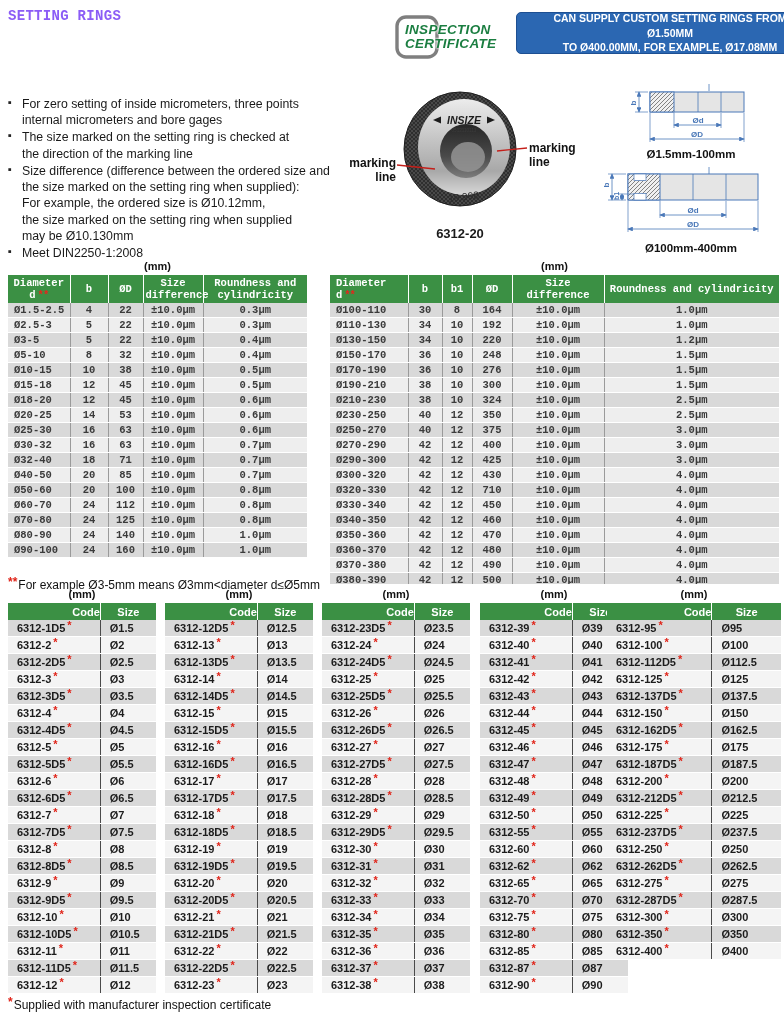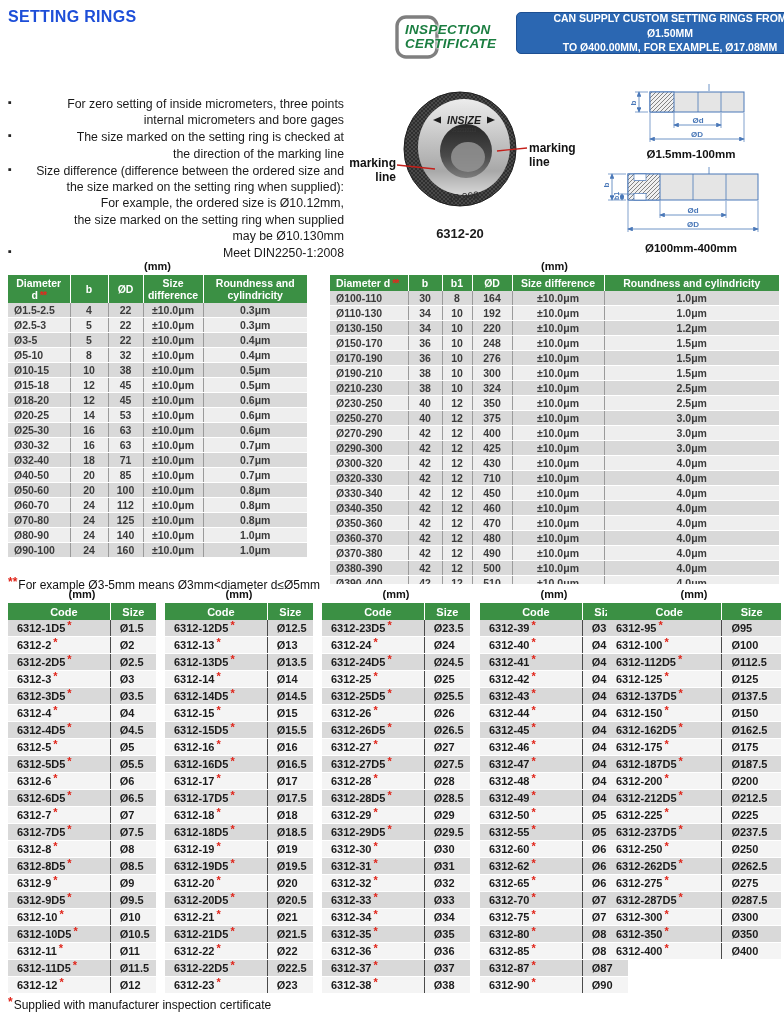--- a/index.html
+++ b/index.html
@@ -1,30 +1,30 @@
 <!DOCTYPE html>
 <html><head>
 <meta charset="utf-8">
 <style>
   html,body{margin:0;padding:0;background:#fff;}
   .page{position:relative;width:784px;height:1028px;background:#fff;overflow:hidden;
         font-family:"Liberation Sans",sans-serif;color:#1a1a1a;}
   
-  .title{position:absolute;left:8px;top:8px;font-size:16px;font-weight:bold;letter-spacing:.3px;color:#1d4ed8;}
+  .title{position:absolute;left:8px;top:8px;font-size:14px;font-weight:bold;letter-spacing:.3px;color:#8b5cf6;font-family:Liberation Mono, monospace;}
   .cert-badge{position:absolute;left:392px;top:13px;width:118px;height:48px;}
   .cert-badge svg{position:absolute;left:0;top:0;}
   .cert-text{position:absolute;left:13px;top:10px;font-style:italic;font-weight:bold;font-size:13.5px;
              line-height:1.06;color:#1b7e41;letter-spacing:.3px;
              text-shadow:0 0 2px #fff,0 0 2px #fff,0 0 3px #fff;}
   .banner{position:absolute;left:516px;top:12px;width:258px;height:40px;background:#2b67b2;border:1px solid #1d4f92;
           border-radius:5px;color:#fff;font-weight:bold;font-size:10.5px;line-height:1.4;display:flex;
           align-items:center;justify-content:center;text-align:center;white-space:pre-line;padding-left:24px;}
   
   .features{position:absolute;left:8px;top:96px;width:336px;font-size:12.3px;}
-  .features ul{margin:0;padding:0;list-style:none;text-align:right;}
+  .features ul{margin:0;padding:0;list-style:none;}
   .features li{position:relative;padding-left:14px;margin-bottom:1px;line-height:1.32;white-space:pre-line;}
   .features li::before{content:"▪";position:absolute;left:0;top:-1px;font-size:11px;color:#222;}
   
   .ring-wrap{position:absolute;left:330px;top:85px;width:260px;height:166px;}
   .ring-wrap svg{position:absolute;left:0;top:0;}
   .ml{position:absolute;font-size:12px;font-weight:bold;color:#111;}
   .ml-left{left:2px;top:71px;width:64px;text-align:right;}
   .ml-right{left:199px;top:56px;width:60px;text-align:left;}
   .ring-caption{position:absolute;left:65px;top:141px;width:130px;text-align:center;font-weight:bold;font-size:13px;}
   
@@ -33,21 +33,21 @@
   .cap1{position:absolute;top:66px;}
   .cap2{position:absolute;top:160px;}
   .dsvg1{position:absolute;top:0;}
   .dsvg2{position:absolute;top:84px;}
   
   .unit{font-weight:bold;font-size:11px;color:#111;text-align:center;}
   .unit-s{position:absolute;left:8px;top:260px;width:299px;}
   .unit-l{position:absolute;left:330px;top:260px;width:449px;}
   
   table{border-collapse:collapse;table-layout:fixed;}
-  .spec{width:100%;}
+  .spec{width:100%;font-family:Liberation Mono, monospace;}
   .spec th{background:#3b9044;color:#fff;font-size:10.5px;font-weight:bold;line-height:1.15;
            padding:2px;border-right:1px solid #fff;vertical-align:middle;}
   .spec th:last-child{border-right:none;}
   .spec td{font-size:10.5px;font-weight:bold;color:#3b3b3b;line-height:12px;padding:1px 2px;
            text-align:center;border-right:1px solid #9a9a9a;border-bottom:1px solid #fff;}
   .spec td:last-child{border-right:none;}
   .spec tbody tr:nth-child(odd) td{background:#d9d9d9;}
   .spec tbody tr:nth-child(even) td{background:#eeeeee;}
   .spec td:first-child{text-align:left;padding-left:6px;}
   .spec1-wrap{position:absolute;left:8px;top:275px;width:299px;}
@@ -57,21 +57,21 @@
   
   .size-note{position:absolute;left:8px;top:566px;font-size:12px;color:#111;margin-top:12px;}
   .cert-note{position:absolute;left:8px;top:998px;font-size:12px;color:#111;}
   .note-mark{color:#e02318;font-weight:bold;font-size:12px;position:relative;top:-3px;margin-right:1px;}
   
   .ct{position:absolute;top:588px;width:148px;}
   .ct1{left:8px;} .ct2{left:165px;} .ct3{left:322px;} .ct4{left:480px;} .ct5{left:607px;width:174px;}
   .ct .unit{height:14px;margin-bottom:1px;}
   .ct table{width:100%;}
   .ct th{background:#3b9044;color:#fff;font-size:11px;font-weight:bold;padding:2.5px 0;border-right:1px solid #fff;}
-  .ct th:first-child{text-align:center;padding-left:10px;width:62%;}
+  .ct th:first-child{text-align:right;width:62%;}
   .ct th:last-child{border-right:none;text-align:center;margin-left:36px;}
   .ct5 table th:first-child{width:60%;}
   .ct td{font-size:11px;font-weight:bold;color:#1c1c1c;line-height:13px;padding:1.5px 0 1.5px 9px;
          border-bottom:1px solid #fff;text-align:left;}
   .ct td:first-child{border-right:1.5px solid #4a4a4a;}
   .ct tbody tr:nth-child(odd) td{background:#d9d9d9;}
   .ct tbody tr:nth-child(even) td{background:#f4f4f4;}
   .star{color:#e02318;margin-left:2px;position:relative;top:-3px;font-size:11px;}
 </style>
 </head>

